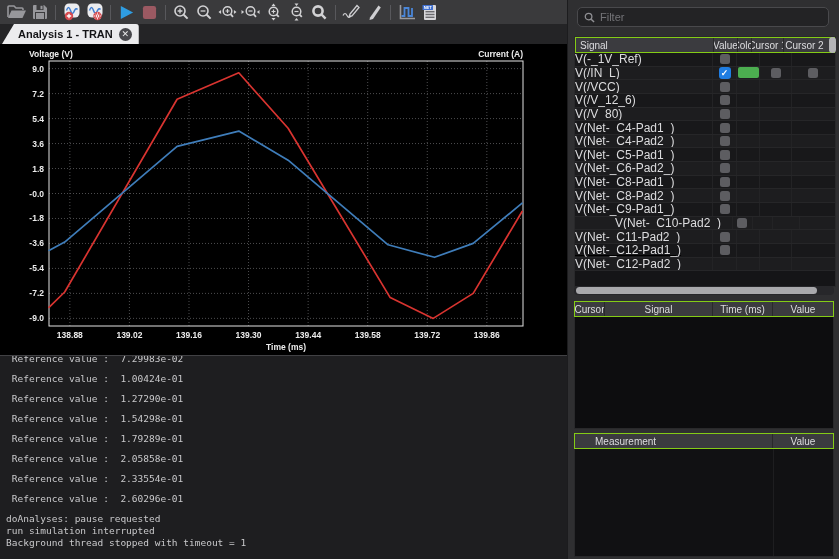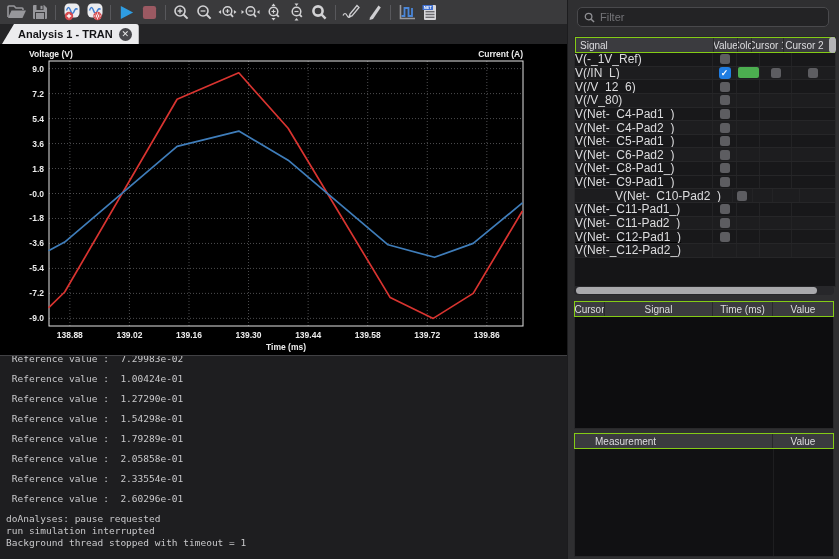--- a/index.html
+++ b/index.html
@@ -287,20 +287,31 @@
             <div class="scell" style="width: 23px;">
               <div class="swatch" style="background: rgb(76, 174, 80);"></div>
             </div>
             <div class="scell" style="width: 32px;">
               <div class="cb"></div>
             </div>
             <div class="scell" style="width: 41px;">
               <div class="cb"></div>
             </div>
           </div>
+          <div class="srow alt">
+            <div class="scell" style="width: 138px;">
+              <span class="sname">V(/VCC)</span>
+            </div>
+            <div class="scell" style="width: 24px;">
+              <div class="cb"></div>
+            </div>
+            <div class="scell" style="width: 23px;"></div>
+            <div class="scell" style="width: 32px;"></div>
+            <div class="scell" style="width: 41px;"></div>
+          </div>
           <div class="srow">
             <div class="scell" style="width: 138px;">
               <span class="sname">V(/V_12_6)</span>
             </div>
             <div class="scell" style="width: 24px;">
               <div class="cb"></div>
             </div>
             <div class="scell" style="width: 23px;"></div>
             <div class="scell" style="width: 32px;"></div>
             <div class="scell" style="width: 41px;"></div>
@@ -356,20 +367,31 @@
             <div class="scell" style="width: 24px;">
               <div class="cb"></div>
             </div>
             <div class="scell" style="width: 23px;"></div>
             <div class="scell" style="width: 32px;"></div>
             <div class="scell" style="width: 41px;"></div>
           </div>
           <div class="srow">
             <div class="scell" style="width: 138px;">
               <span class="sname">V(Net-_C8-Pad1_)</span>
+            </div>
+            <div class="scell" style="width: 24px;">
+              <div class="cb"></div>
+            </div>
+            <div class="scell" style="width: 23px;"></div>
+            <div class="scell" style="width: 32px;"></div>
+            <div class="scell" style="width: 41px;"></div>
+          </div>
+          <div class="srow alt">
+            <div class="scell" style="width: 138px;">
+              <span class="sname">V(Net-_C8-Pad2_)</span>
             </div>
             <div class="scell" style="width: 24px;">
               <div class="cb"></div>
             </div>
             <div class="scell" style="width: 23px;"></div>
             <div class="scell" style="width: 32px;"></div>
             <div class="scell" style="width: 41px;"></div>
           </div>
           <div class="srow">
             <div class="scell" style="width: 138px;">
@@ -378,31 +400,20 @@
             <div class="scell" style="width: 24px;">
               <div class="cb"></div>
             </div>
             <div class="scell" style="width: 23px;"></div>
             <div class="scell" style="width: 32px;"></div>
             <div class="scell" style="width: 41px;"></div>
           </div>
           <div class="srow alt">
             <div class="scell" style="width: 138px; margin-left: 40px;">
               <span class="sname">V(Net-_C10-Pad2_)</span>
-            </div>
-            <div class="scell" style="width: 24px;">
-              <div class="cb"></div>
-            </div>
-            <div class="scell" style="width: 23px;"></div>
-            <div class="scell" style="width: 32px;"></div>
-            <div class="scell" style="width: 41px;"></div>
-          </div>
-          <div class="srow">
-            <div class="scell" style="width: 138px;">
-              <span class="sname">V(Net-_C11-Pad1_)</span>
             </div>
             <div class="scell" style="width: 24px;">
               <div class="cb"></div>
             </div>
             <div class="scell" style="width: 23px;"></div>
             <div class="scell" style="width: 32px;"></div>
             <div class="scell" style="width: 41px;"></div>
           </div>
           <div class="srow alt">
             <div class="scell" style="width: 138px;">

